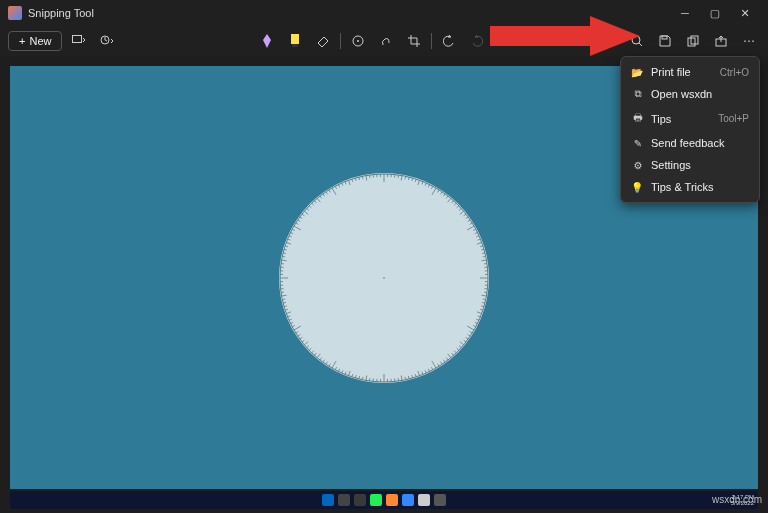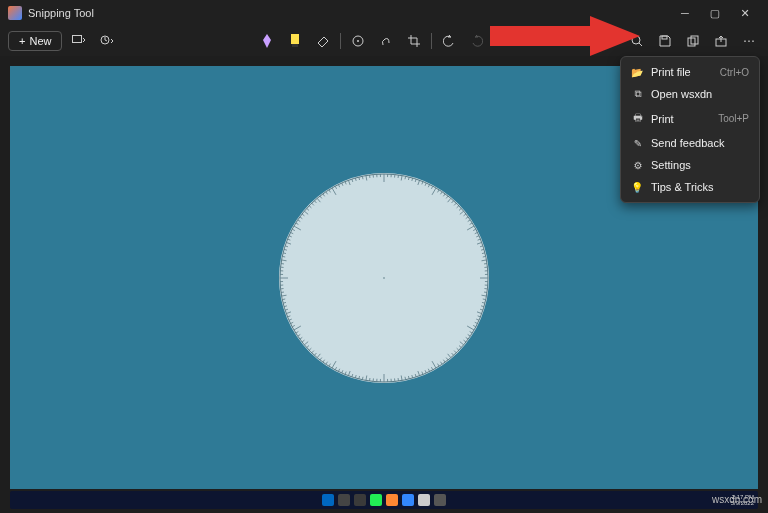--- a/index.html
+++ b/index.html
@@ -448,21 +448,21 @@
     <span class="mi-label">Print file</span>
     <span class="mi-short">Ctrl+O</span>
   </div>
   <div class="menu-item">
     <span class="mi-icon">⧉</span>
     <span class="mi-label">Open wsxdn</span>
     <span class="mi-short"></span>
   </div>
   <div class="menu-item">
     <span class="mi-icon">🖶</span>
-    <span class="mi-label">Print</span>
+    <span class="mi-label">Tips</span>
     <span class="mi-short">Tool+P</span>
   </div>
   <div class="menu-item">
     <span class="mi-icon">✎</span>
     <span class="mi-label">Send feedback</span>
     <span class="mi-short"></span>
   </div>
   <div class="menu-item">
     <span class="mi-icon">⚙</span>
     <span class="mi-label">Settings</span>

